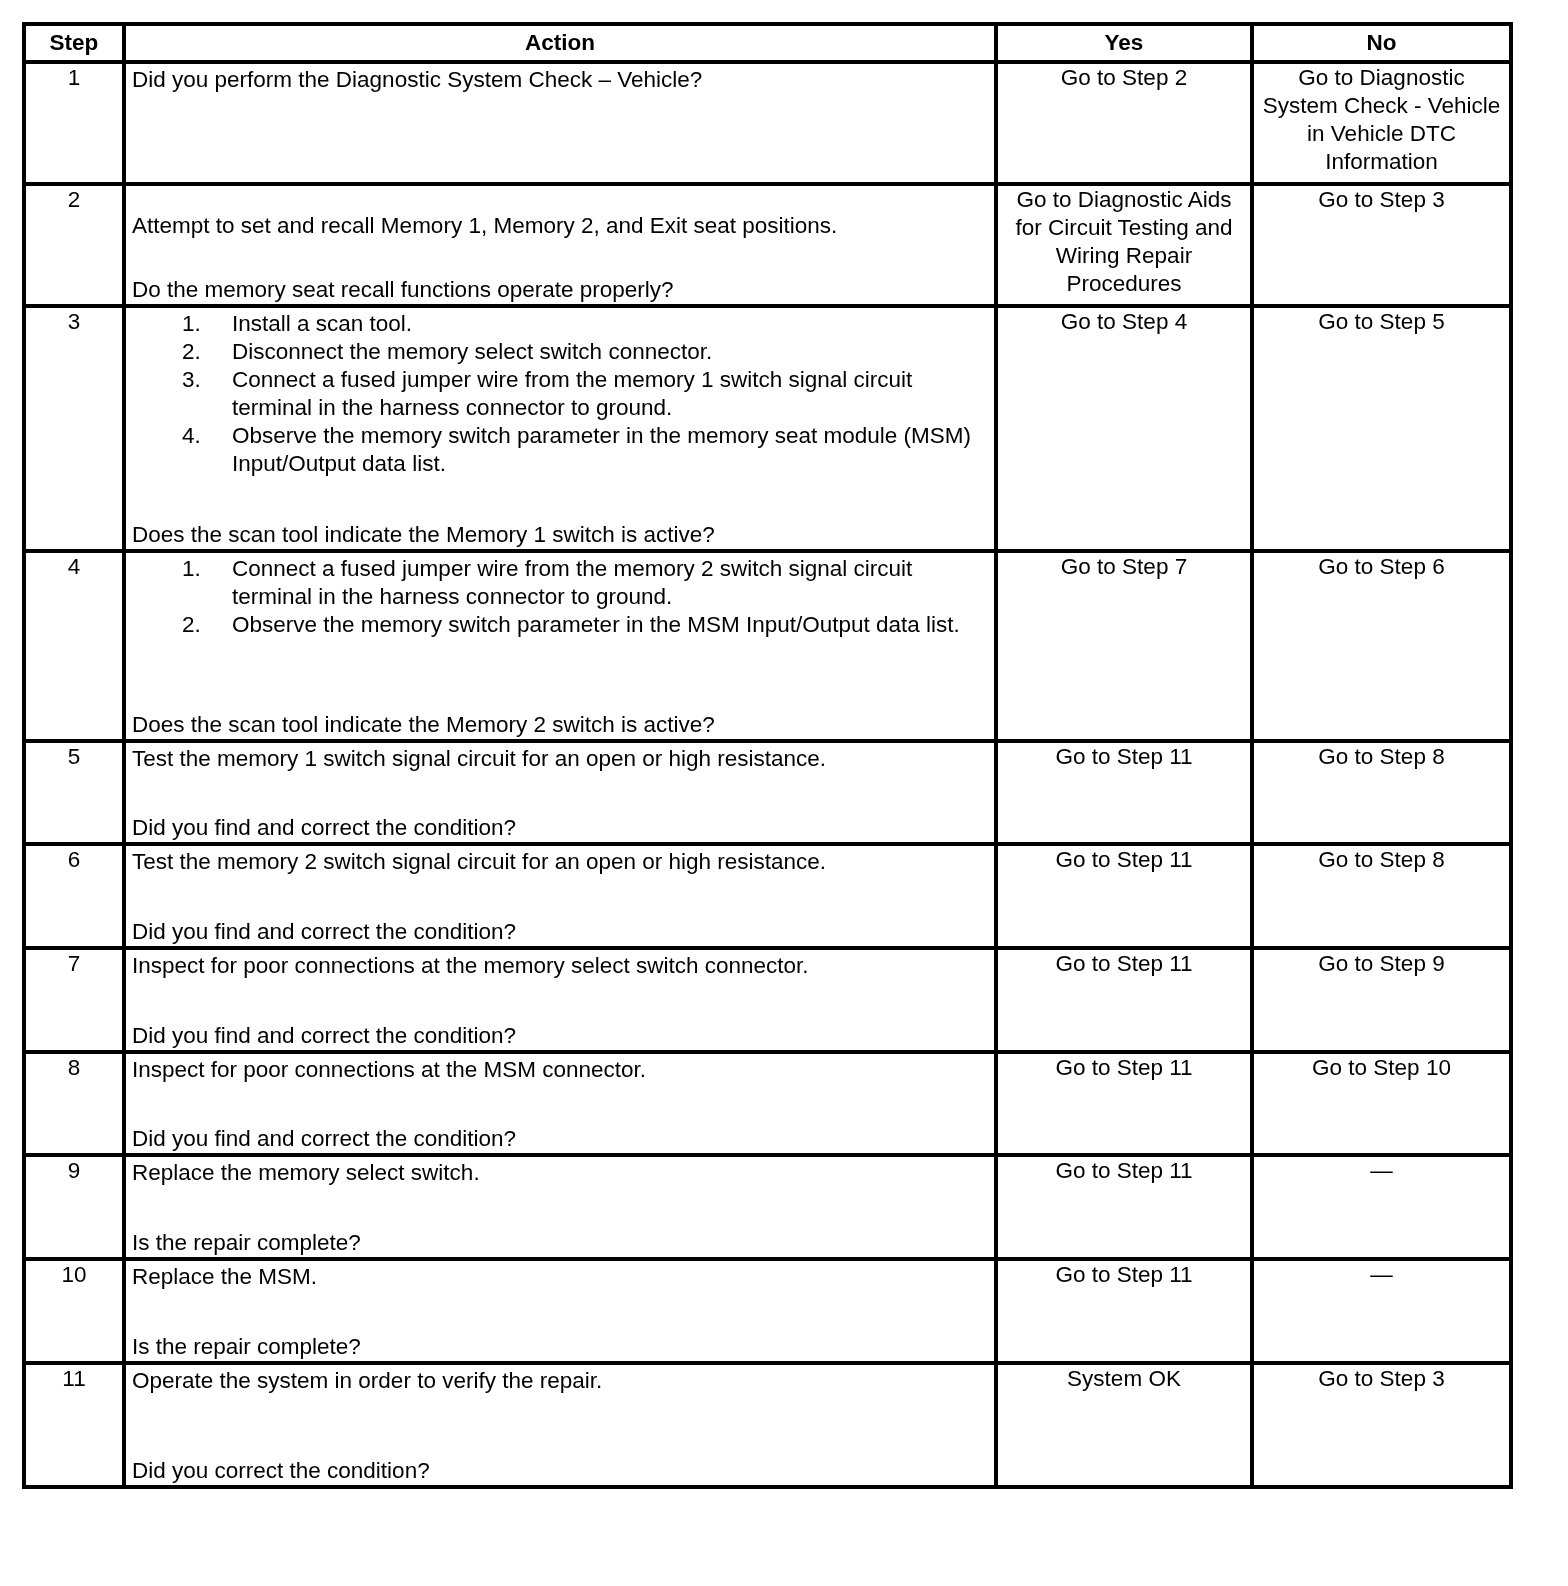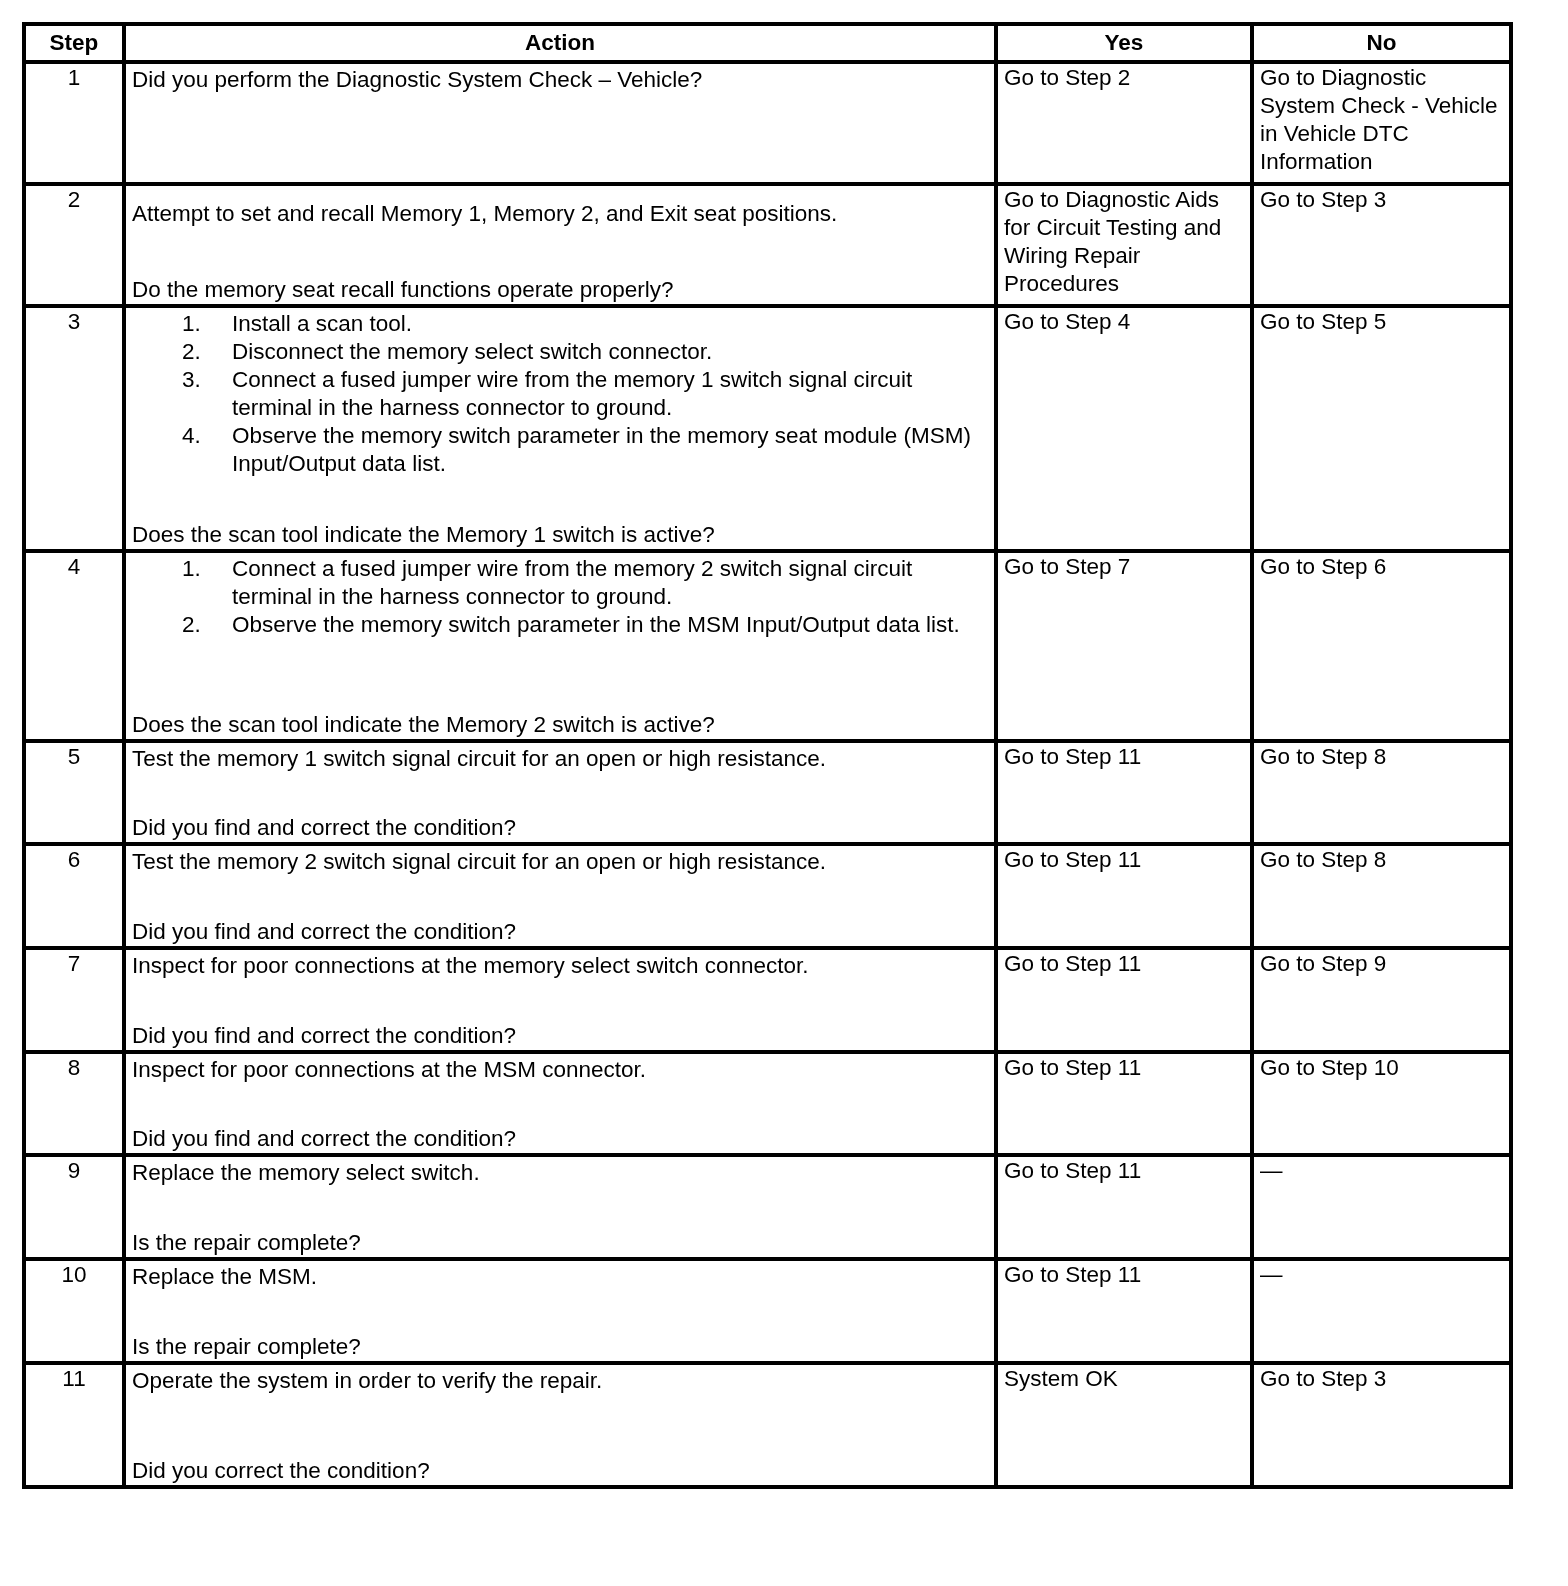--- a/index.html
+++ b/index.html
@@ -3,21 +3,21 @@
 <meta charset="utf-8">
 <style>
   html, body { margin:0; padding:0; background:#ffffff; }
   body { width:1568px; height:1586px; position:relative; font-family:"Liberation Sans", sans-serif; color:#000; }
   table.diag { position:absolute; left:22px; top:22px; border-collapse:collapse; table-layout:fixed; width:1487px;padding-left:18px; }
   table.diag td, table.diag th { border:4px solid #000; padding:0; font-size:22.5px; line-height:28px; vertical-align:top; overflow:hidden; }
   th { font-weight:bold; text-align:center; height:34px; vertical-align:middle !important; }
   td.def { height:32px; padding:2px 6px !important; vertical-align:middle; }
   td.step { text-align:center; vertical-align:middle; }
   td.action { padding:2px 6px 0 6px !important; position:relative; }
-  td.ans { text-align:left; vertical-align:bottom; padding:0 6px 2px 6px !important; }
+  td.ans { text-align:center; vertical-align:bottom; padding:0 6px 2px 6px !important; }
   .cell-wrap { display:flex; flex-direction:column; justify-content:space-between; height:100%; }
   ol.sub { margin:0; padding:0; list-style:none; }
   ol.sub li { position:relative; padding-left:100px; }
   ol.sub li .num { position:absolute; left:50px; }
   .q { margin-top:auto; }
 </style>
 </head>
 <body>
 
 <table class="diag">
@@ -43,21 +43,21 @@
             <div>Did you perform the Diagnostic System Check – Vehicle?</div>
           </div>
         </td>
         <td class="ans">Go to Step 2</td>
         <td class="ans">Go to Diagnostic System Check - Vehicle in Vehicle DTC Information</td>
       </tr>
       <tr style="height: 118px;">
         <td class="step">2</td>
         <td class="action">
           <div class="cell-wrap" style="height: 116px;">
-            <div style="margin-top: 12px;">Attempt to set and recall Memory 1, Memory 2, and Exit seat positions.</div>
+            <div style="margin-top: 24px;">Attempt to set and recall Memory 1, Memory 2, and Exit seat positions.</div>
             <div class="q">Do the memory seat recall functions operate properly?</div>
           </div>
         </td>
         <td class="ans">Go to Diagnostic Aids for Circuit Testing and Wiring Repair Procedures</td>
         <td class="ans">Go to Step 3</td>
       </tr>
       <tr style="height: 241px;">
         <td class="step">3</td>
         <td class="action">
           <div class="cell-wrap" style="height: 239px;">

